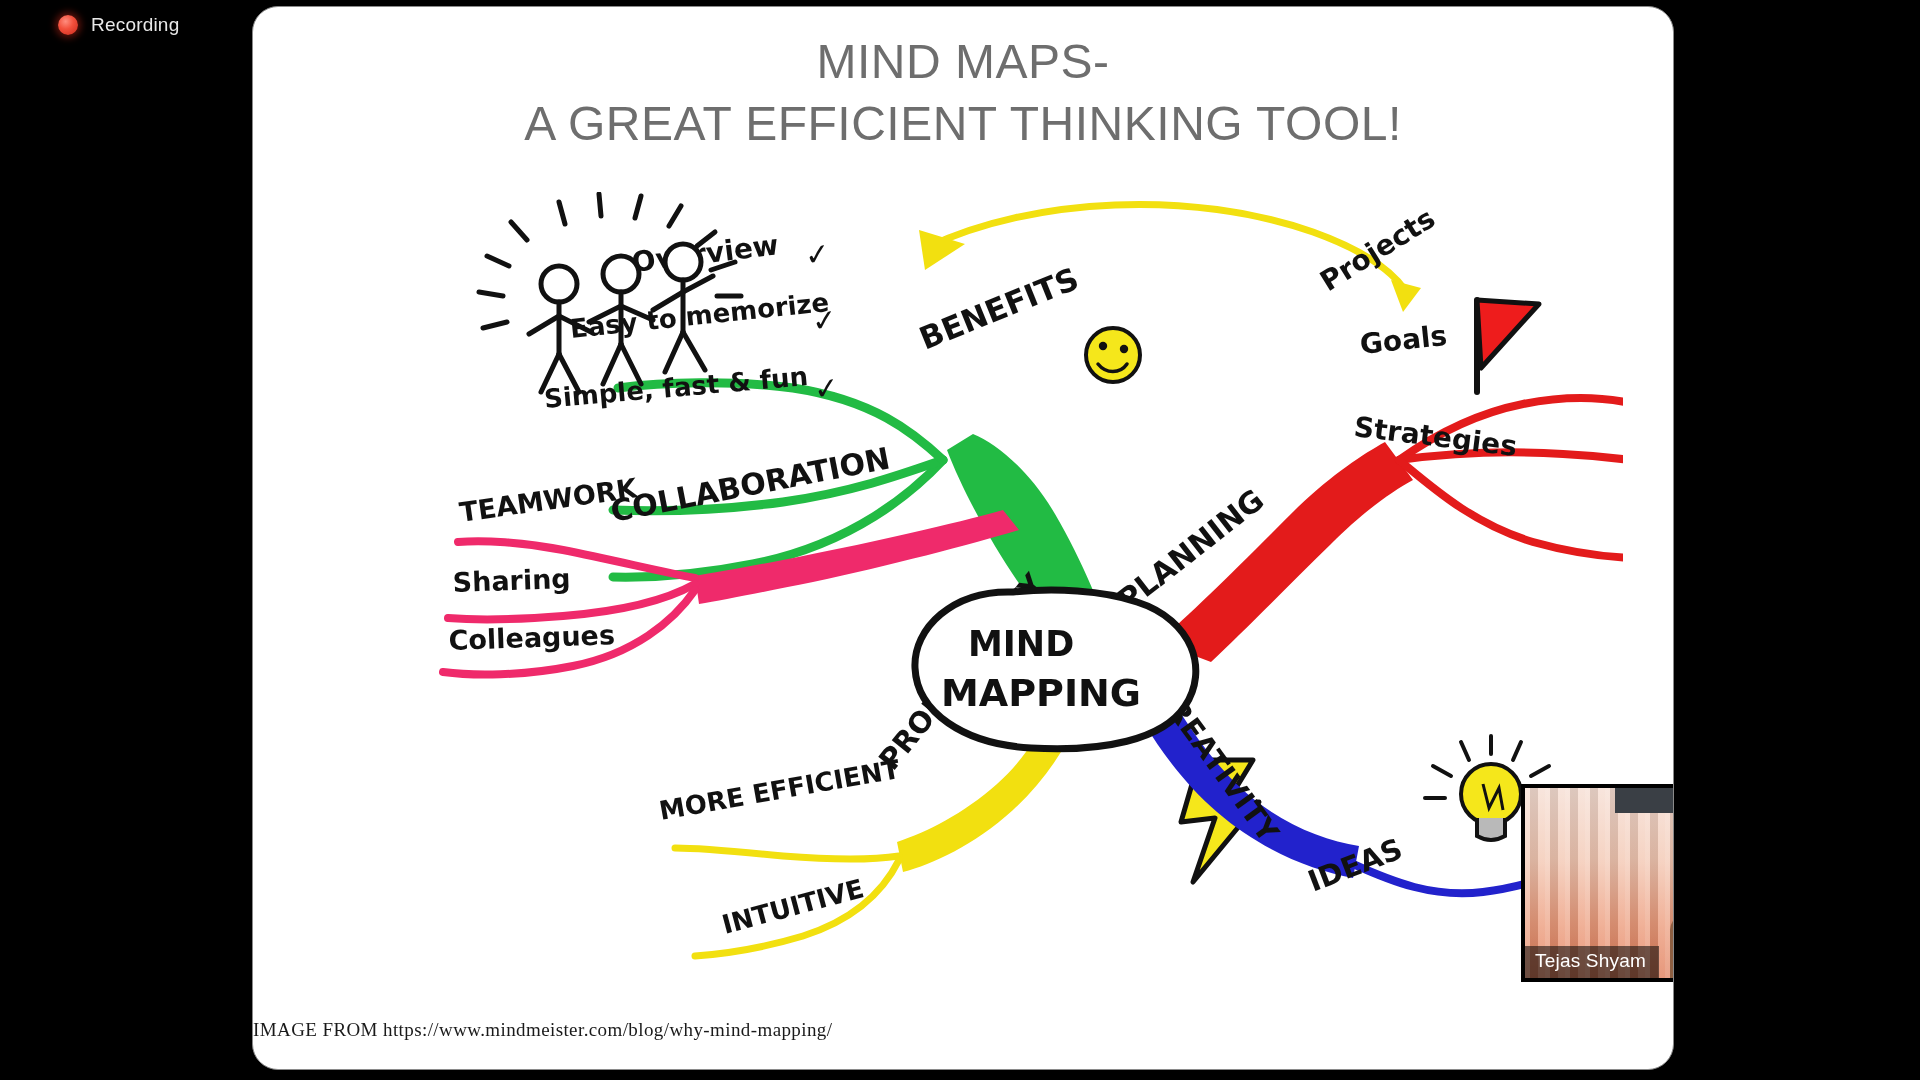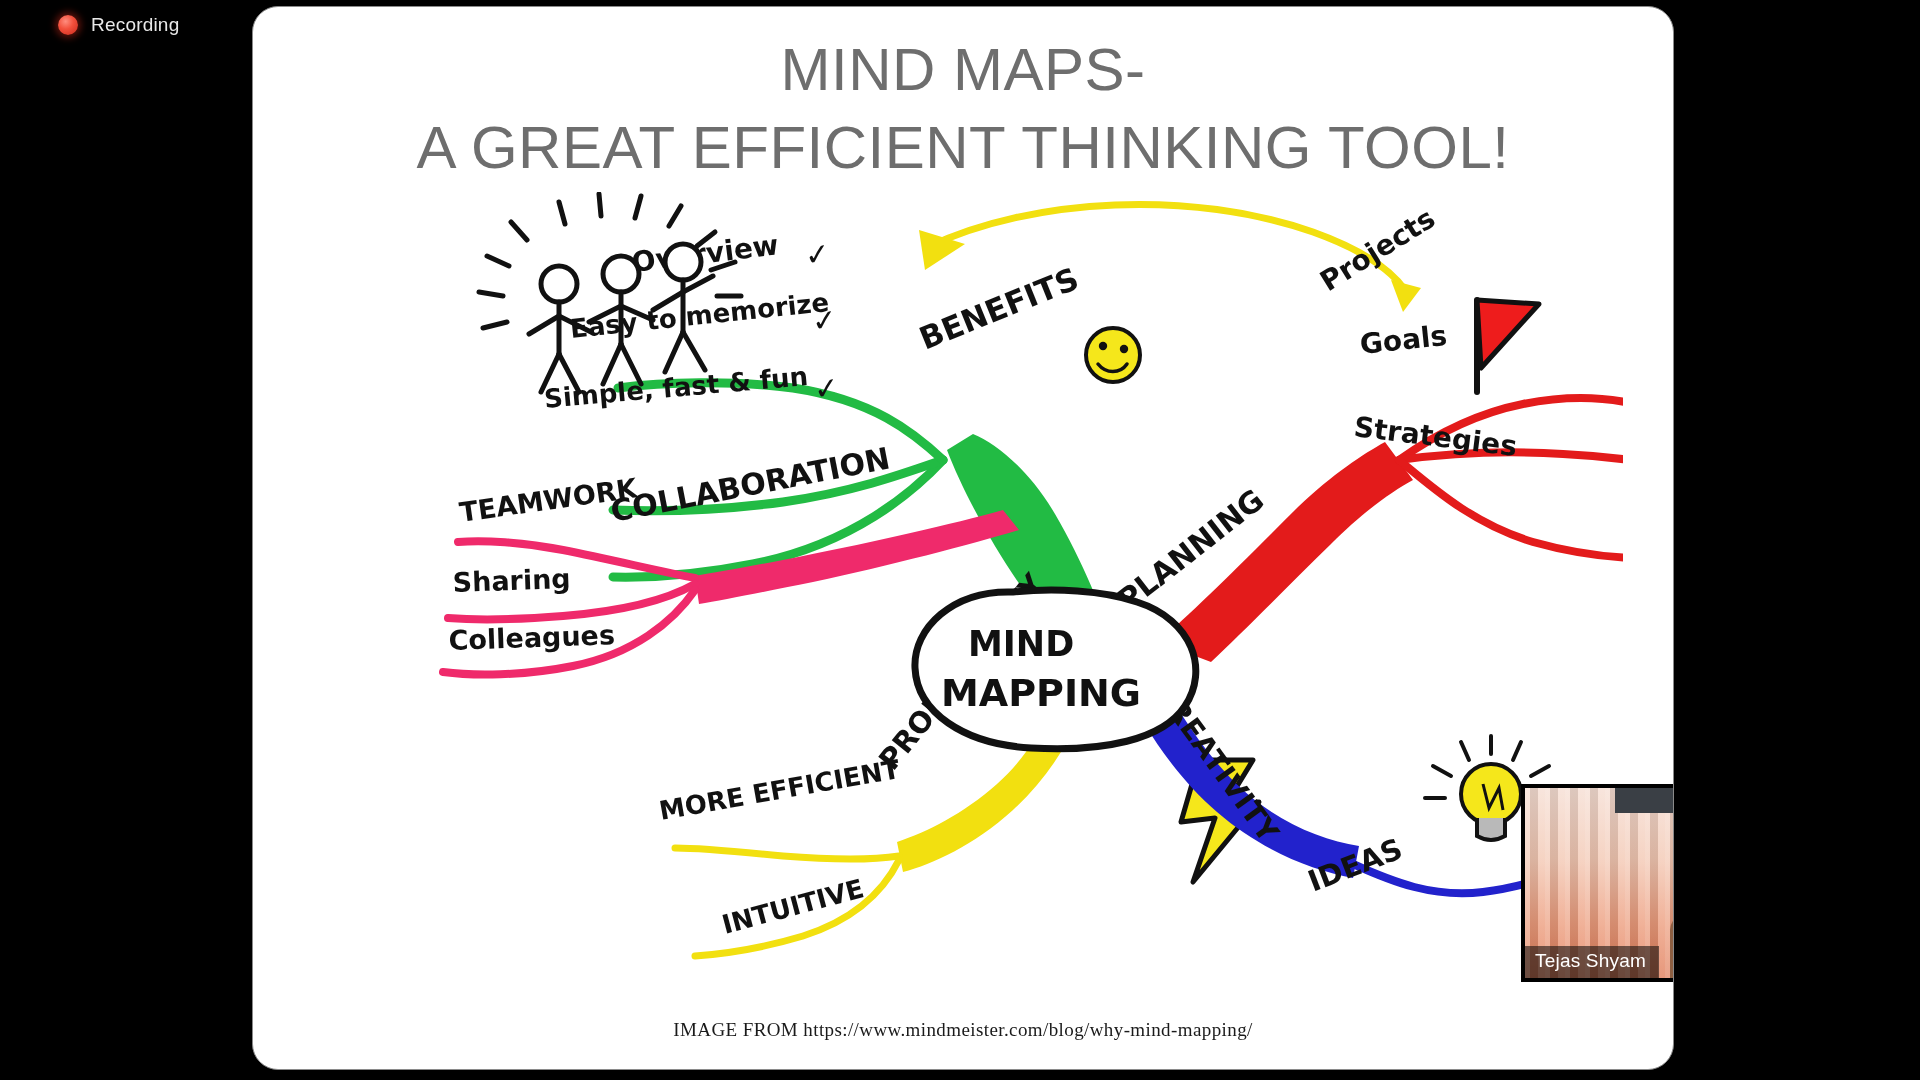--- a/index.html
+++ b/index.html
@@ -36,29 +36,29 @@
   
   #slide{
     position:absolute; left:252px; top:6px; width:1422px; height:1064px;
     background:#fff; border:1.5px solid #8a8a8a; border-radius:26px;
     overflow:hidden;
   }
 
   #slide-title{
     position:absolute; left:0; right:0; top:24px;
     text-align:center; color:#6e6e6e;
-    font-size:60px; line-height:1.30; font-weight:400;
+    font-size:48px; line-height:1.30; font-weight:400;
     letter-spacing:.5px;
     font-family:"Liberation Sans", sans-serif;
   }
   #slide-title .t-line{ display:block; }
 
   #slide-footer{
     position:absolute; left:0; right:0; bottom:28px;
-    text-align:center; color:#1a1a1a;
+    text-align:left; color:#1a1a1a;
     font-size:19px; letter-spacing:.4px;
     font-family:"Liberation Serif", serif;
   }
 
   
   #mindmap{
     position:absolute; left:60px; top:185px; width:1310px; height:810px;
   }
   #mindmap svg{ width:100%; height:100%; display:block; }
 

